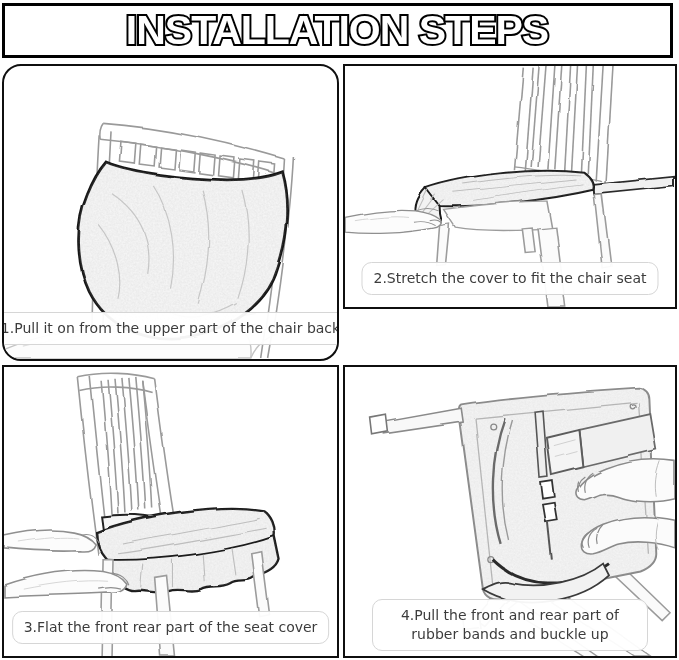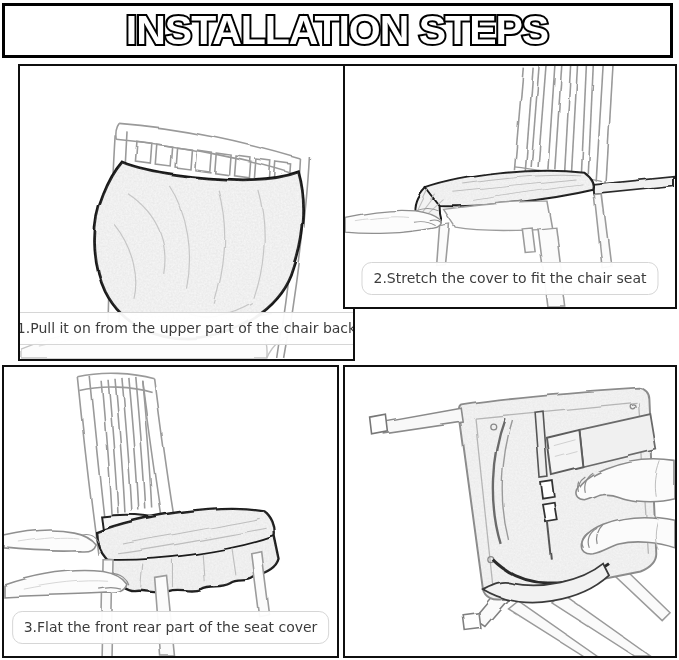--- a/index.html
+++ b/index.html
@@ -2,21 +2,21 @@
 <html><head>
 <meta charset="utf-8">
 <style>
   html,body{margin:0;padding:0;background:#fff;}
   .stage{position:relative;width:679px;height:660px;background:#ffffff;
          font-family:"DejaVu Sans","Liberation Sans",sans-serif;overflow:hidden;}
   .banner{position:absolute;left:2px;top:3px;width:665px;height:49px;
           border:3px solid #000;background:#fff;display:flex;align-items:flex-end;justify-content:center;}
   .banner svg{display:block;width:100%;height:100%;}
   .panel{position:absolute;background:#fff;border:2px solid #0f0f0f;box-sizing:border-box;overflow:hidden;}
-  #p1{left:18px;top:64px;width:337px;height:297px;}
+  #p1{left:2px;top:64px;width:337px;height:297px;border-radius:19px;}
   #p2{left:343px;top:64px;width:334px;height:245px;}
   #p3{left:2px;top:365px;width:337px;height:293px;}
   #p4{left:343px;top:365px;width:334px;height:293px;}
   .panel > svg{position:absolute;left:0;top:0;width:100%;height:100%;}
   .pill{position:absolute;left:50%;transform:translateX(-50%);
         background:rgba(255,255,255,0.95);border:1.5px solid #d6d6d6;border-radius:10px;
         padding:6px 11px;font-size:14px;line-height:1.35;color:#3c3c3c;
         white-space:nowrap;text-align:center;z-index:5;}
   #p1 .pill{bottom:14px;}
   #p2 .pill{bottom:12px;}
@@ -318,15 +318,16 @@
           <path d="M248,168 C241,172 239,178 242,184"></path>
           <path d="M256,164 C248,168 245,176 248,184"></path>
           <path d="M262,160 C256,166 254,174 256,180"></path>
         </g>
         <g stroke="#bdbdbd" stroke-width="1" fill="none">
           <path d="M320,96 C315,110 314,120 316,132"></path>
           <path d="M318,154 C314,166 314,176 318,186"></path>
         </g>
       </g>
     </svg>
+    <div class="pill">4.Pull the front and rear part of rubber bands and buckle up</div>
   </div>
 
 </div>
 
 </body></html>

